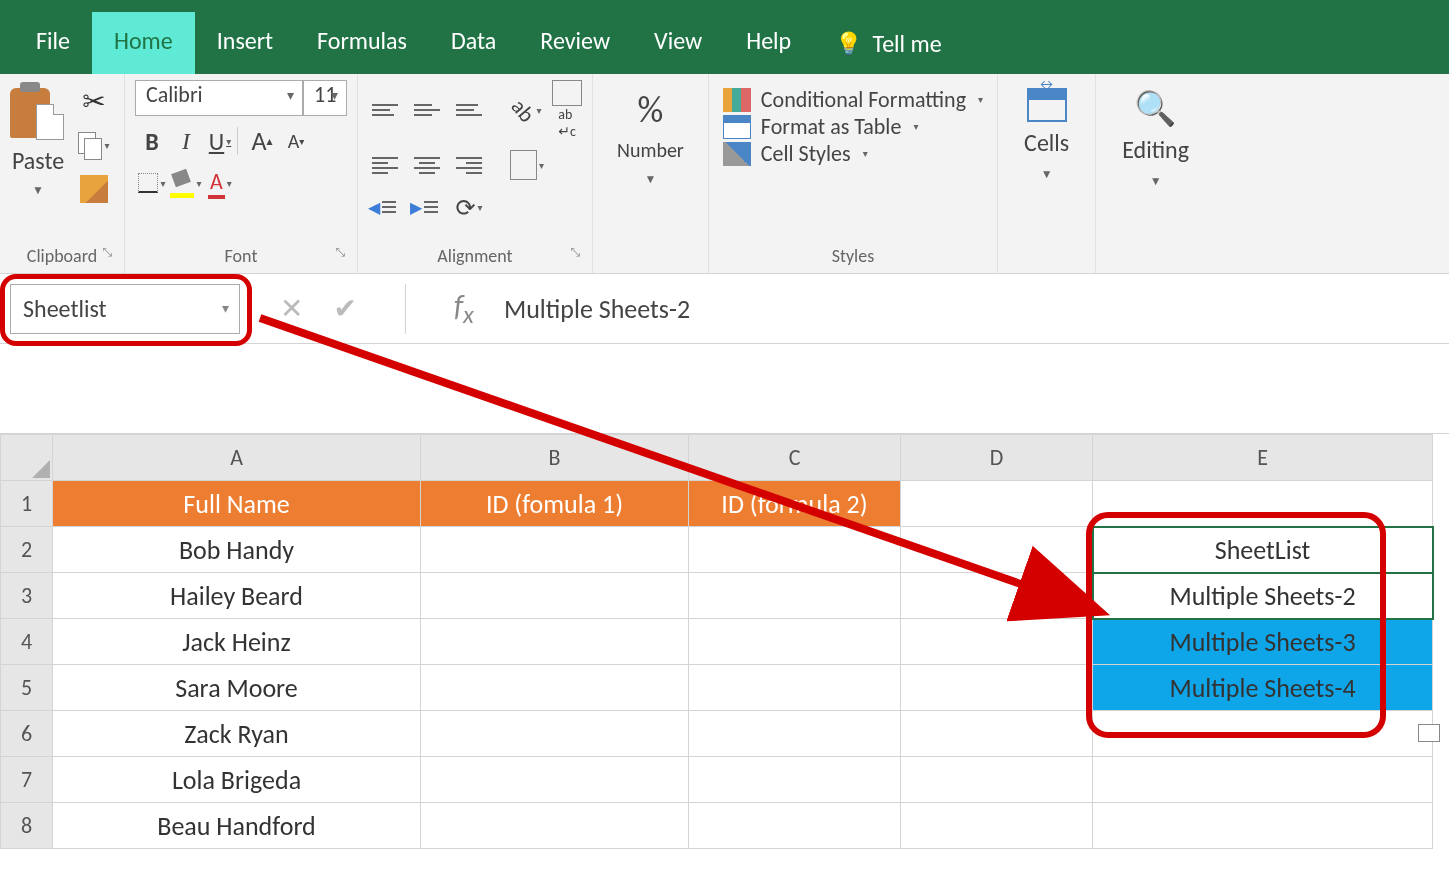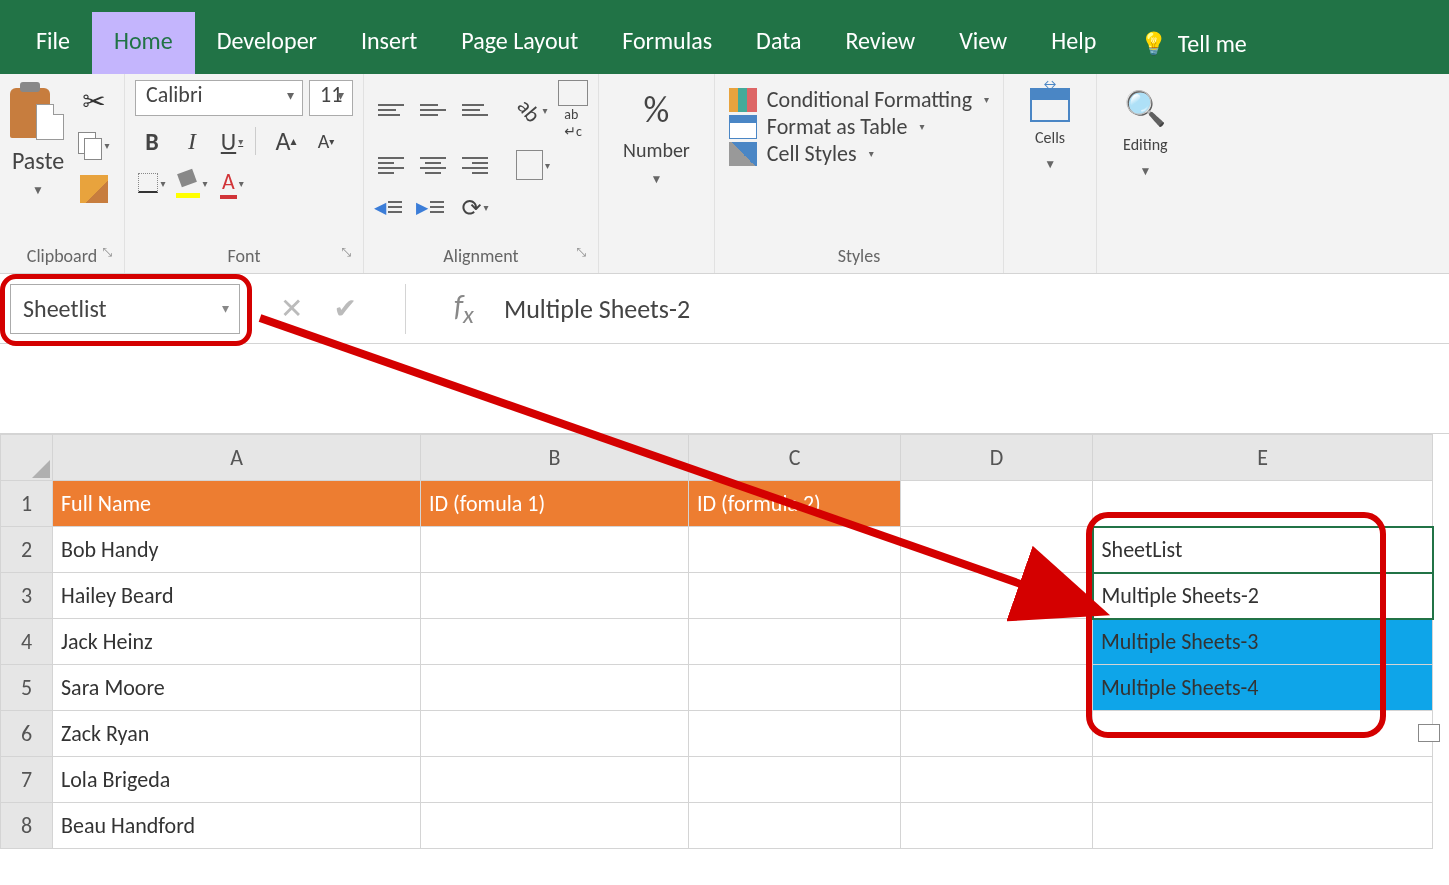--- a/index.html
+++ b/index.html
@@ -4,21 +4,21 @@
 <style>
 * { box-sizing: border-box; margin: 0; padding: 0; font-family: "Segoe UI", Calibri, sans-serif; }
 body { background: #fff; width: 1449px; height: 885px; overflow: hidden; position: relative; }
 
 
 .title-bar { background: #217346; height: 12px; }
 
 
 .ribbon-tabs { background: #217346; display: flex; align-items: stretch; height: 62px; padding-left: 14px; }
 .ribbon-tab { color: #fff; font-size: 24px; padding: 14px 22px; cursor: pointer; }
-.ribbon-tab.active { background: #c4b5fd; color: #217346; }
+.ribbon-tab.active { background: #5eead4; color: #217346; }
 .ribbon-tab.tellme { display: flex; align-items: center; gap: 10px; }
 .lightbulb { font-size: 22px; }
 
 
 .ribbon { background: #f3f3f3; border-bottom: 1px solid #d4d4d4; height: 200px; display: flex; }
 .group { border-right: 1px solid #e1e1e1; display: flex; flex-direction: column; justify-content: space-between; padding: 6px 10px 2px; }
 .group-content { flex: 1; display: flex; align-items: flex-start; gap: 8px; }
 .group-label { text-align: center; font-size: 18px; color: #666; padding: 4px 0; position: relative; }
 .group-launcher { position: absolute; right: 2px; top: 4px; font-size: 12px; color: #888; }
 
@@ -35,21 +35,21 @@
 .side-btn { width: 40px; height: 34px; display: flex; align-items: center; justify-content: center; font-size: 22px; color: #444; }
 .scissors { color: #333; font-size: 28px; }
 .copy-icon { position: relative; width: 24px; height: 26px; }
 .copy-icon::before, .copy-icon::after { content: ""; position: absolute; width: 16px; height: 20px; background: #fff; border: 1px solid #888; }
 .copy-icon::before { left: 0; top: 0; }
 .copy-icon::after { left: 6px; top: 6px; }
 .format-painter { width: 28px; height: 28px; background: linear-gradient(135deg, #e8a33d 60%, #c77d3e 60%); }
 
 
 .font-controls { display: flex; flex-direction: column; gap: 8px; }
-.font-row { display: flex; gap: 6px; align-items: center; }
+.font-row { display: flex; align-items: center; }
 .font-select { background: #fff; border: 1px solid #ababab; height: 36px; padding: 0 32px 0 10px; font-size: 22px; color: #444; position: relative; }
 .font-select::after { content: "▾"; position: absolute; right: 8px; top: 6px; font-size: 14px; color: #666; }
 .font-name { width: 168px; }
 .font-size { width: 44px; }
 .fmt-btn { width: 34px; height: 34px; display: flex; align-items: center; justify-content: center; font-size: 24px; color: #444; }
 .bold { font-weight: bold; }
 .italic { font-style: italic; font-family: serif; }
 .underline { text-decoration: underline; position: relative; }
 .drop { font-size: 10px; margin-left: 2px; color: #666; }
 .grow-font { font-size: 26px; }
@@ -90,41 +90,41 @@
 .cond-fmt-icon { background: linear-gradient(to right, #e8a33d 33%, #4a9 33% 66%, #d66 66%); }
 .table-icon { background: linear-gradient(#4a86c5 30%, #fff 30%); border: 1px solid #4a86c5; }
 .cell-styles-icon { background: linear-gradient(45deg, #999 50%, #4a86c5 50%); }
 
 
 .small-group { display: flex; flex-direction: column; align-items: center; gap: 6px; padding: 8px 16px; }
 .cells-icon { width: 40px; height: 34px; border: 2px solid #4a86c5; position: relative; }
 .cells-icon::before { content: ""; position: absolute; width: 100%; height: 10px; background: #4a86c5; top: 0; }
 .cells-icon::after { content: "↔"; position: absolute; top: -14px; width: 100%; text-align: center; color: #4a86c5; font-size: 14px; }
 .search-icon { font-size: 34px; color: #3b7dd8; }
-.small-label { font-size: 16px; color: #444; }
+.small-label { font-size: 24px; color: #444; }
 
 
 .formula-bar { display: flex; align-items: center; height: 70px; border-bottom: 1px solid #d4d4d4; background: #fff; padding: 8px 10px; gap: 0; position: relative; }
 .name-box-wrap { position: relative; }
 .name-box { width: 230px; height: 50px; border: 1px solid #ababab; background: #fff; display: flex; align-items: center; padding: 0 12px; font-size: 24px; color: #444; position: relative; }
 .name-box::after { content: "▾"; position: absolute; right: 10px; font-size: 14px; color: #888; }
 .name-box-highlight { position: absolute; top: -10px; left: -10px; width: 252px; height: 72px; border: 5px solid #d40000; border-radius: 16px; pointer-events: none; }
 .fb-btns { display: flex; margin-left: 40px; gap: 30px; align-items: center; }
 .fb-btn { font-size: 28px; color: #bbb; }
 .fx-label { font-size: 30px; font-style: italic; color: #888; }
 .formula-input { flex: 1; font-size: 26px; color: #444; padding-left: 30px; }
 .fb-sep { width: 1px; height: 50px; background: #d4d4d4; margin: 0 18px; }
 
 
 .spacer { height: 90px; background: #fff; border-bottom: 1px solid #d4d4d4; }
 
 
 .grid-area { position: relative; }
 .grid { border-collapse: collapse; }
-.grid th, .grid td { border: 1px solid #d4d4d4; height: 46px; font-size: 22px; color: #333; text-align: left; padding: 0 8px; font-weight: normal; }
+.grid th, .grid td { border: 1px solid #d4d4d4; height: 46px; font-size: 26px; color: #333; text-align: center; padding: 0 8px; font-weight: normal; }
 .grid th.colhdr { background: #e6e6e6; text-align: center; font-size: 22px; color: #555; height: 36px; }
 .grid th.rowhdr { background: #e6e6e6; text-align: center; font-size: 22px; color: #555; width: 52px; }
 .grid .corner { background: #e6e6e6; position: relative; }
 .grid .corner::after { content: ""; position: absolute; right: 2px; bottom: 2px; width: 0; height: 0; border-style: solid; border-width: 0 0 18px 18px; border-color: transparent transparent #b0b0b0 transparent; }
 .header-cell { background: #ed7d31 !important; color: #fff !important; }
 .col-a { width: 368px; }
 .col-b { width: 268px; }
 .col-c { width: 212px; }
 .col-d { width: 192px; }
 .col-e { width: 340px; }
@@ -142,23 +142,21 @@
 .fill-handle-icon { position: absolute; width: 22px; height: 18px; border: 1px solid #888; background: #fff; }
 </style>
 </head>
 <body>
 
 <div class="title-bar"></div>
 
 <div class="ribbon-tabs">
   <div class="ribbon-tab">File</div>
   <div class="ribbon-tab active">Home</div>
-  <div class="ribbon-tab">Developer</div>
   <div class="ribbon-tab">Insert</div>
-  <div class="ribbon-tab">Page Layout</div>
   <div class="ribbon-tab">Formulas</div>
   <div class="ribbon-tab">Data</div>
   <div class="ribbon-tab">Review</div>
   <div class="ribbon-tab">View</div>
   <div class="ribbon-tab">Help</div>
   <div class="ribbon-tab tellme">
     <span class="lightbulb">💡</span>
     <span>Tell me</span>
   </div>
 </div>

